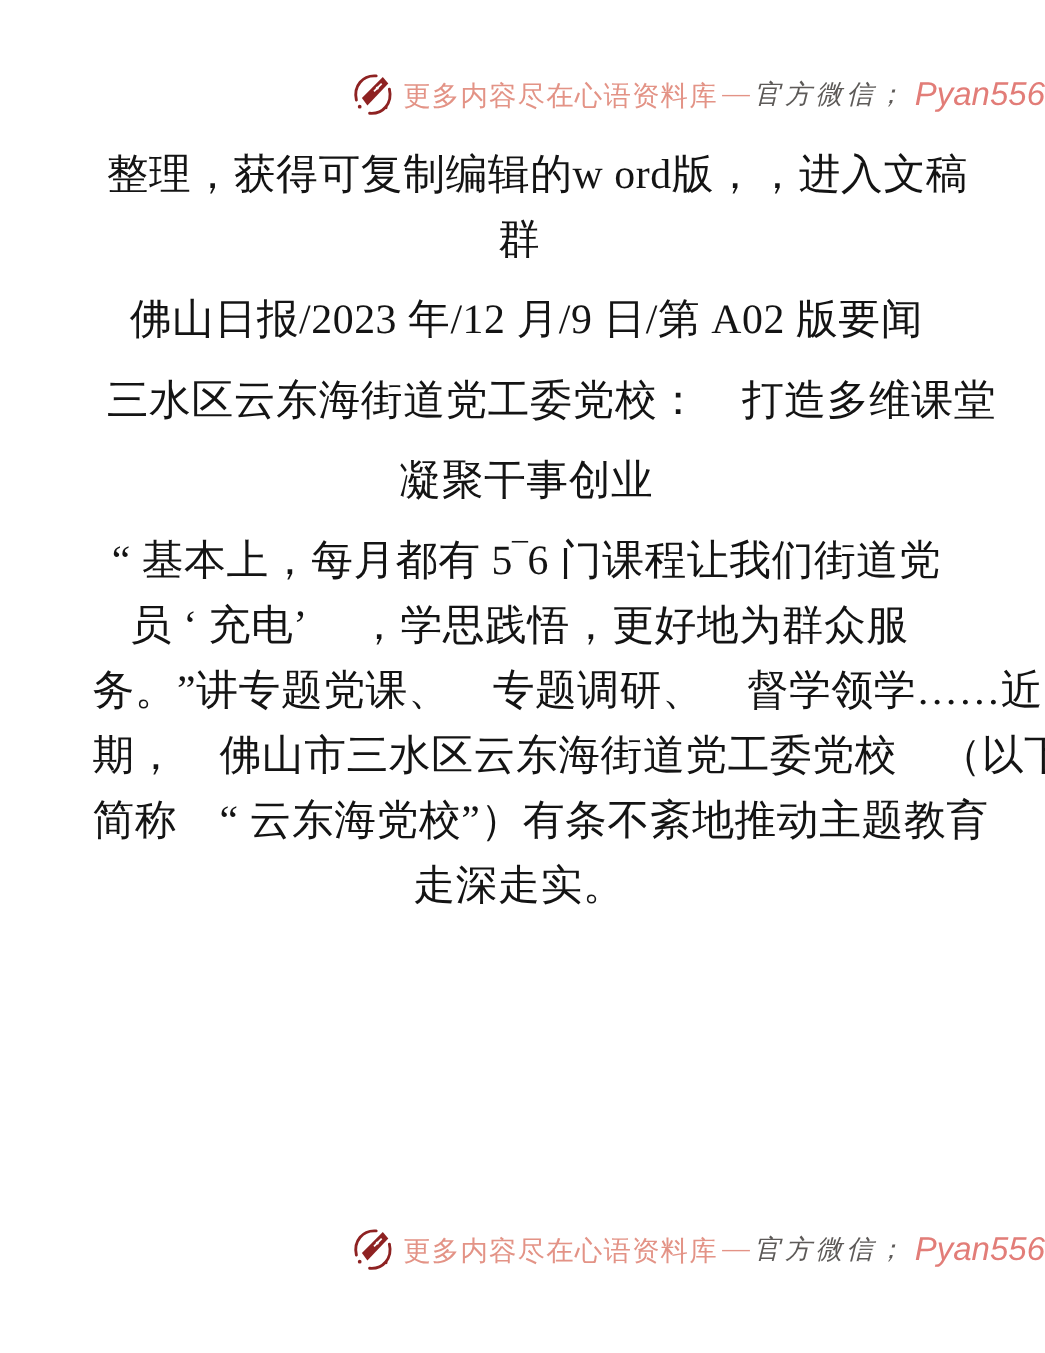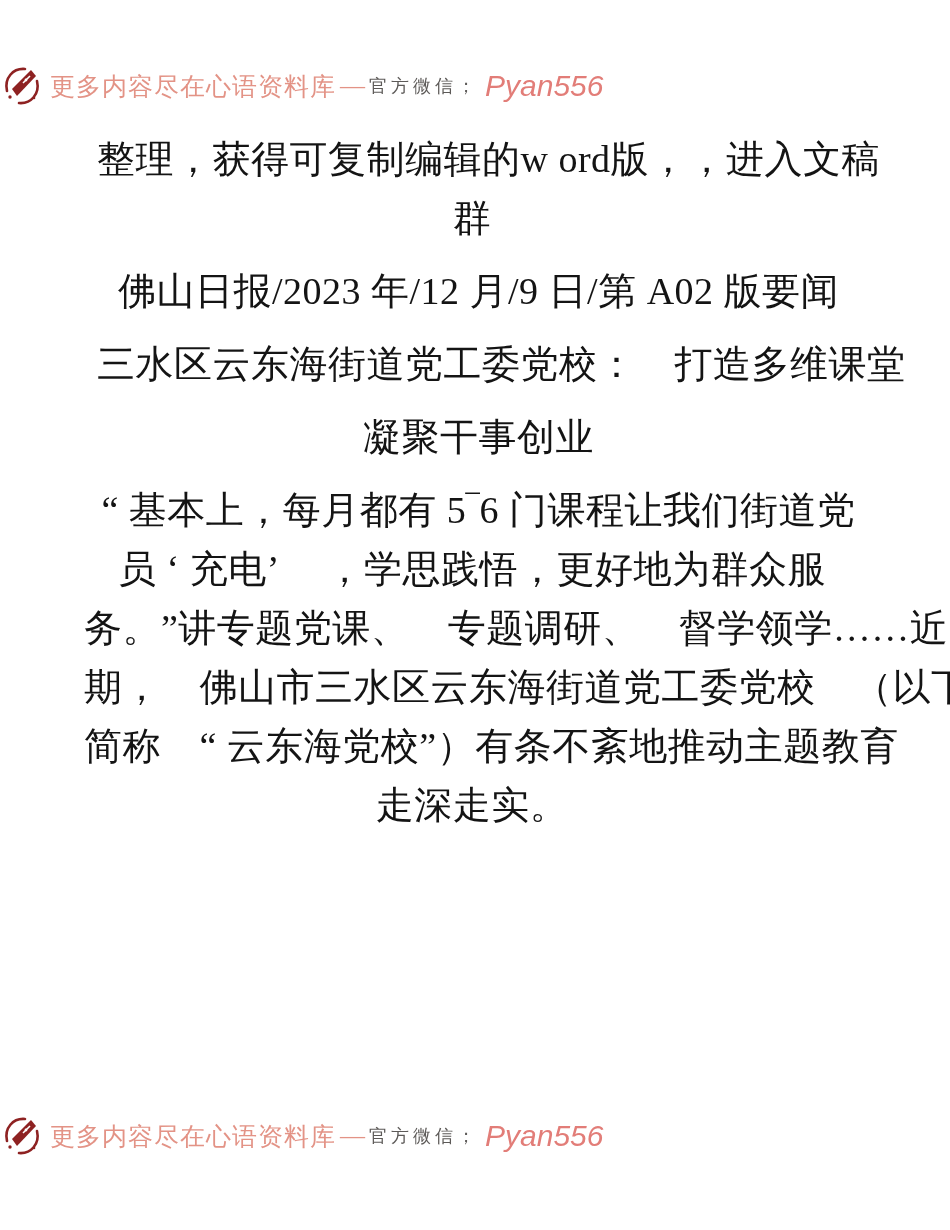--- a/index.html
+++ b/index.html
@@ -9,36 +9,37 @@
     height: 1230px;
     background: #ffffff;
     overflow: hidden;
     font-family: "Liberation Serif", "DejaVu Serif", serif;
     color: #141414;
   }
   
   .watermark {
     display: flex;
     align-items: center;
-    justify-content: flex-start;
+    justify-content: flex-end;
     gap: 6px;
     height: 48px;
   }
   .watermark.top { position: absolute; left: 0; right: 0; top: 62px; }
   .watermark.bottom { position: absolute; left: 0; right: 0; top: 1112px; }
   .wm-logo { width: 44px; height: 44px; display: inline-block; flex: 0 0 auto; }
   .wm-brand {
     font-size: 25px;
     letter-spacing: 1px;
     color: var(--wm-brand, #e39386);
     white-space: nowrap;
   }
   .wm-dash { font-size: 25px; color: var(--wm-brand, #e39386); margin: 0 -2px; }
   .wm-script {
-    font-size: 18px;
+    font-size: 24px;
+    font-style: italic;
     letter-spacing: 4px;
     color: var(--wm-script, #5d5a58);
     white-space: nowrap;
   }
   .wm-id {
     font-size: 30px;
     font-family: "Liberation Sans", "DejaVu Sans", sans-serif;
     color: var(--wm-id, #e27d78);
     white-space: nowrap;
     font-style: italic;

